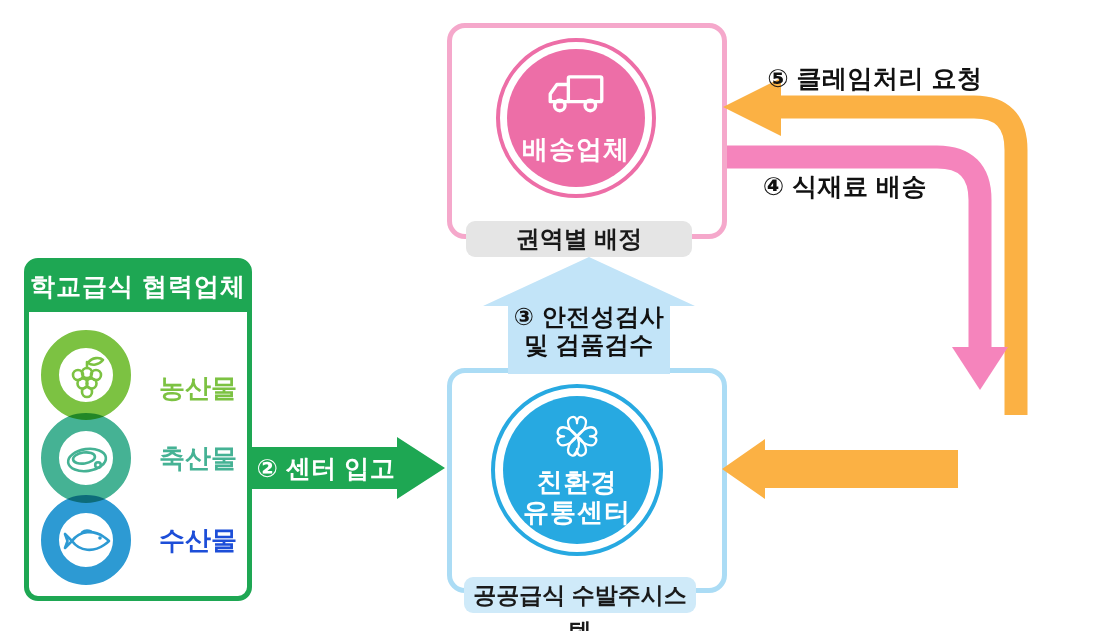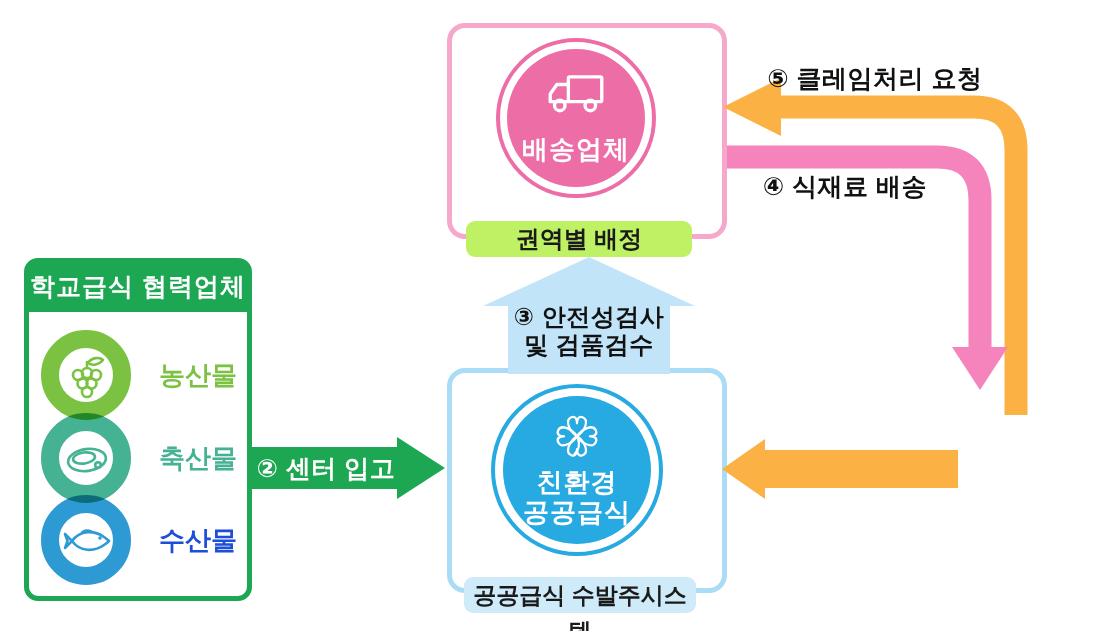--- a/index.html
+++ b/index.html
@@ -22,38 +22,38 @@
   .node-inner.pink  { background:#ed6ea7;gap:15px; }
   .node-outer.cyan  { border:4px solid #27a9e1; }
   .node-inner.cyan  { background:#27a9e1; }
   .node-outer.orange{ border:4px solid #fbb144; }
   .node-inner.orange{ background:#fbb144; }
   .node-label { font-size:26px; line-height:30px; letter-spacing:1px; }
 
   
   .tag { position:absolute; z-index:5; text-align:center; font-weight:700;
          color:#1a1a1a; border-radius:9px; }
-  .tag.pink { background:#bef264; }
+  .tag.pink { background:#e5e5e5; }
   .tag.blue { background:#cfeaf9; }
 
   
   .sup-box { position:absolute; left:24px; top:258px; width:228px; height:343px;
              background:#fff; border:5px solid #1ea753; border-radius:14px; z-index:1; }
   .sup-head { position:absolute; left:-1px; top:-1px; right:-1px; height:50px;
               background:#1ea753; border-radius:9px 9px 0 0; color:#fff;
               font-weight:700; font-size:25px; text-align:center; line-height:48px; letter-spacing:1px; }
   .ring { position:absolute; width:90px; height:90px; border:18px solid;
           border-radius:50%; mix-blend-mode:multiply; }
   .ring.g { border-color:#7cc242; }
   .ring.t { border-color:#45b294; }
   .ring.b { border-color:#2d9ad3; }
   .ring-ico { position:absolute; display:flex; align-items:center; justify-content:center; }
   .sup-item-label { position:absolute; left:121px; width:96px; text-align:center;
                     font-size:26px; font-weight:700; line-height:32px; }
-  .sup-item-label.g { color:#7cc242; }
+  .sup-item-label.g { color:#7cc242;margin-top:13px; }
   .sup-item-label.t { color:#45b294; }
   .sup-item-label.b { color:#1d4ed8; }
 
   
   .arrows { position:absolute; left:0; top:0; z-index:2; }
 
   
   .alabel { position:absolute; z-index:6; font-weight:700; color:#111;
             text-align:center; font-size:25px; line-height:28px; letter-spacing:0.5px; }
   .alabel.white { color:#fff; }
@@ -151,21 +151,21 @@
             <g>
               <path id="lf" d="M26 27 C 16 20 12 8 19.5 5 C 24.5 3 26 8 26 12 C 26 8 27.5 3 32.5 5 C 40 8 36 20 26 27 Z"></path>
               <use href="#lf" transform="rotate(90 26 27)"></use>
               <use href="#lf" transform="rotate(180 26 27)"></use>
               <use href="#lf" transform="rotate(270 26 27)"></use>
               <path d="M27 29 Q 31 40 23 48"></path>
             </g>
           </svg>
         </span>
         <div class="node-label">친환경</div>
-        <div class="node-label">공공급식</div>
+        <div class="node-label">유통센터</div>
       </div>
     </div>
   </div>
   <div class="tag blue" style="left:464px; top:577px; width:232px; height:36px; font-size:23px; line-height:36px;">공공급식 수발주시스템</div>
 
 
   <div class="alabel white" style="left:246px; top:454px; width:160px;">② 센터 입고</div>
   <div class="alabel" style="left:489px; top:303px; width:200px; font-size:24px;text-align:center;">
     <div>③ 안전성검사</div>
     <div>및 검품검수</div>

